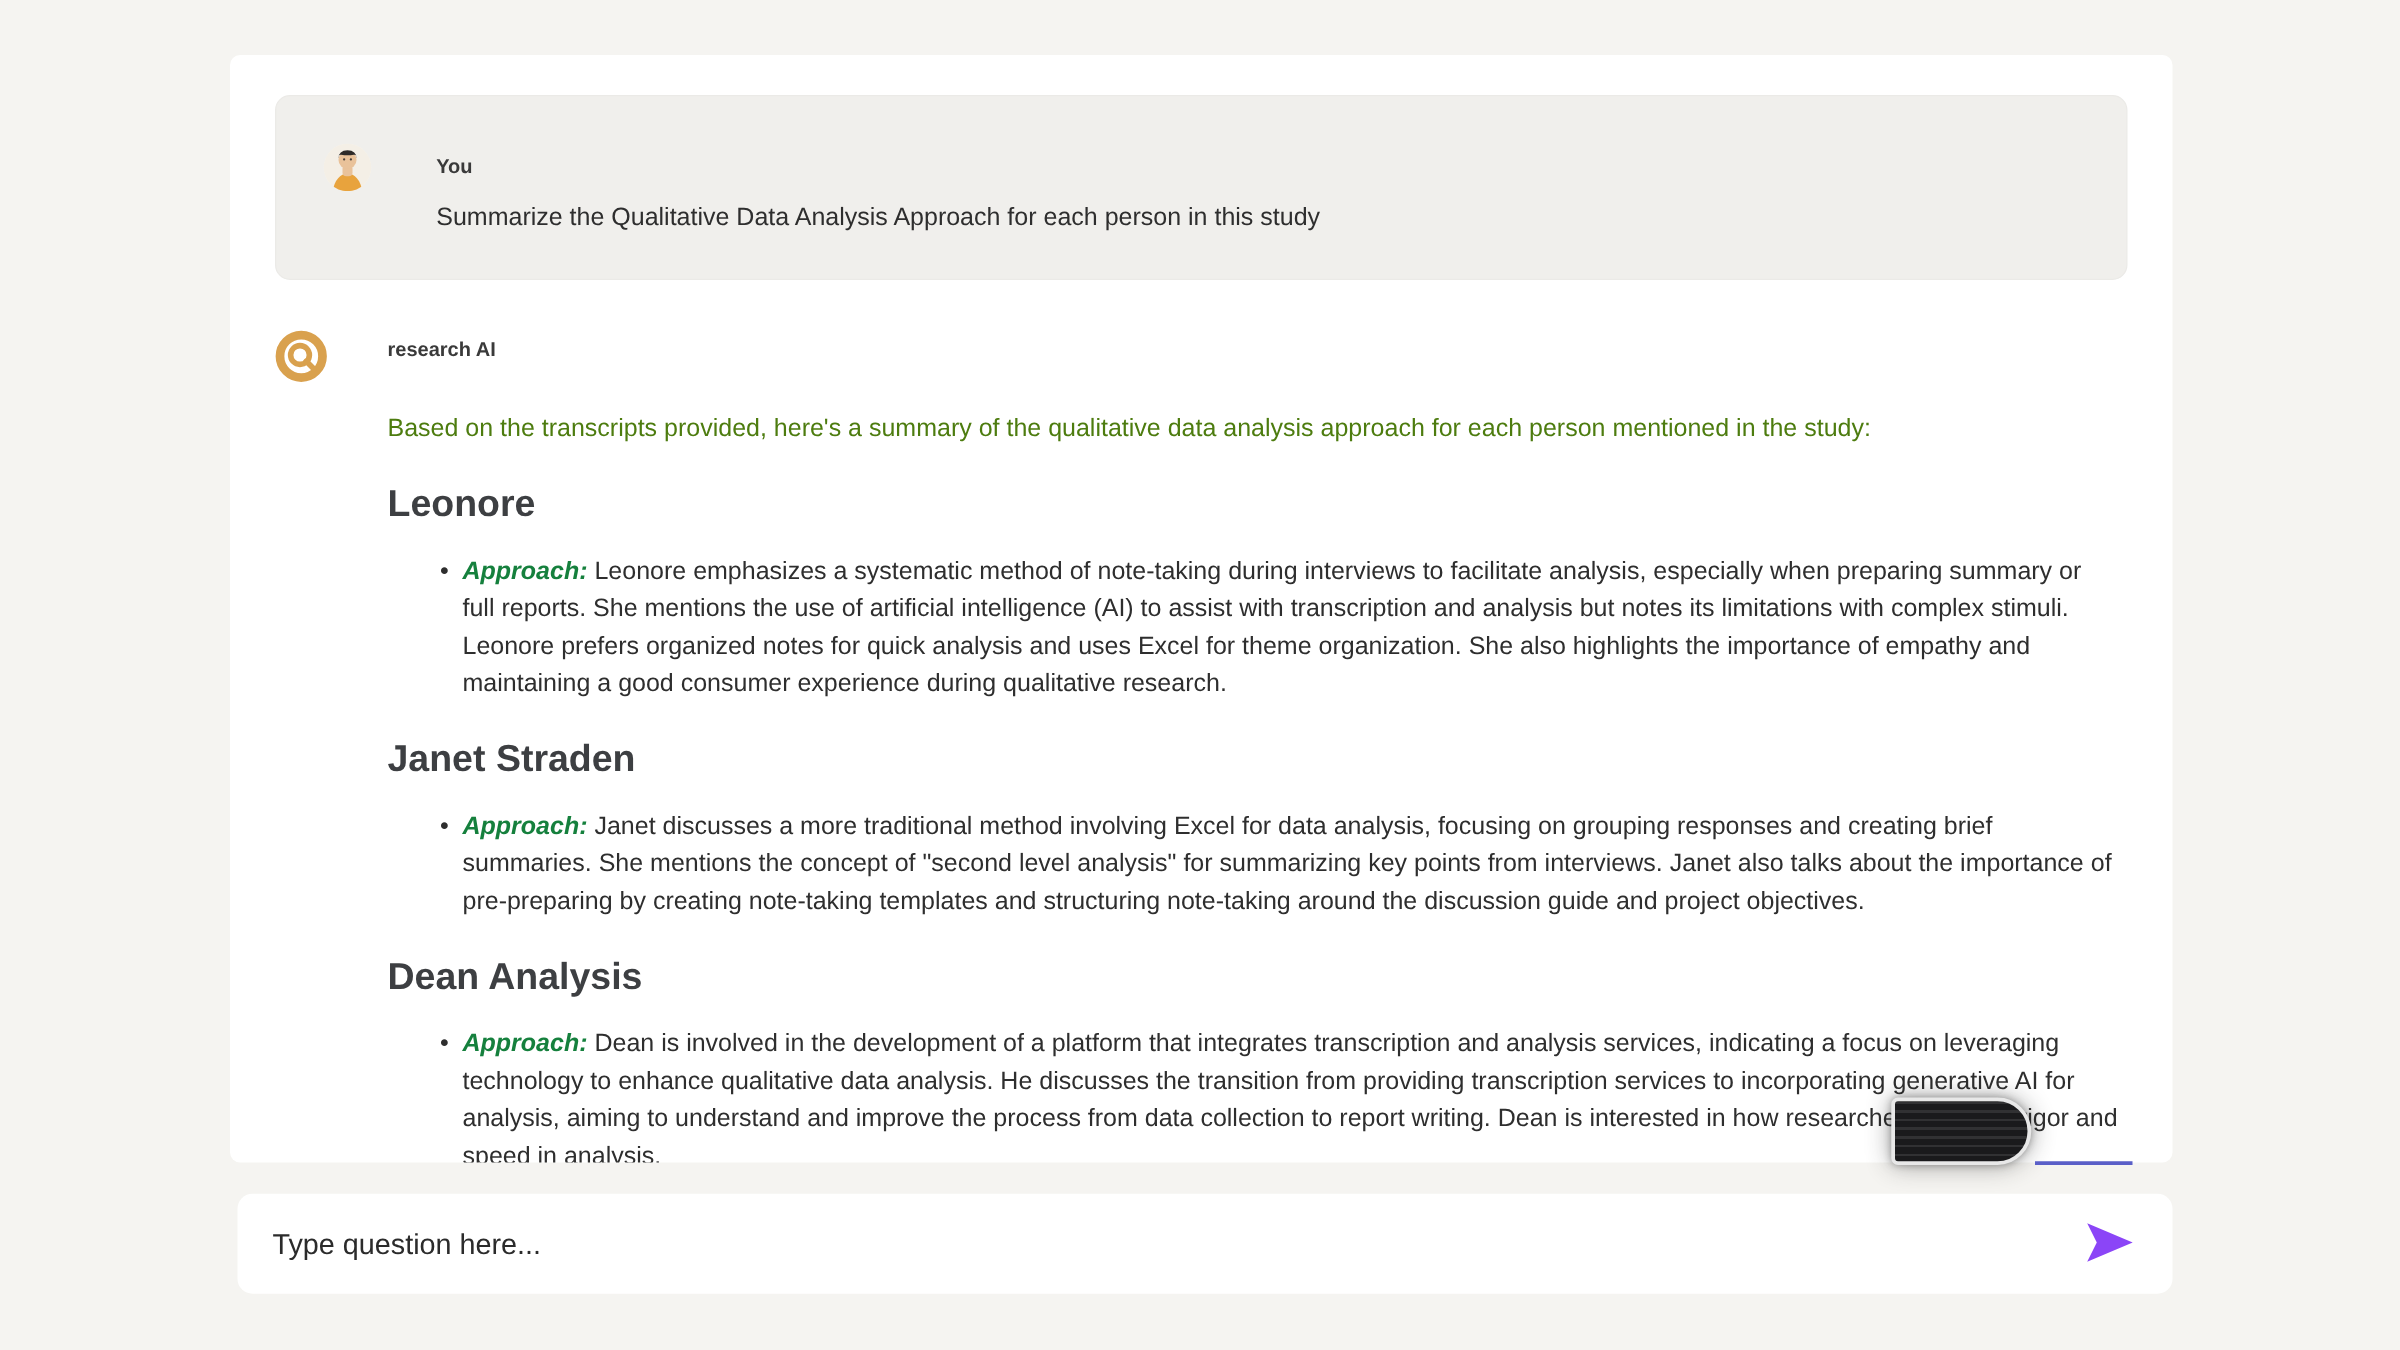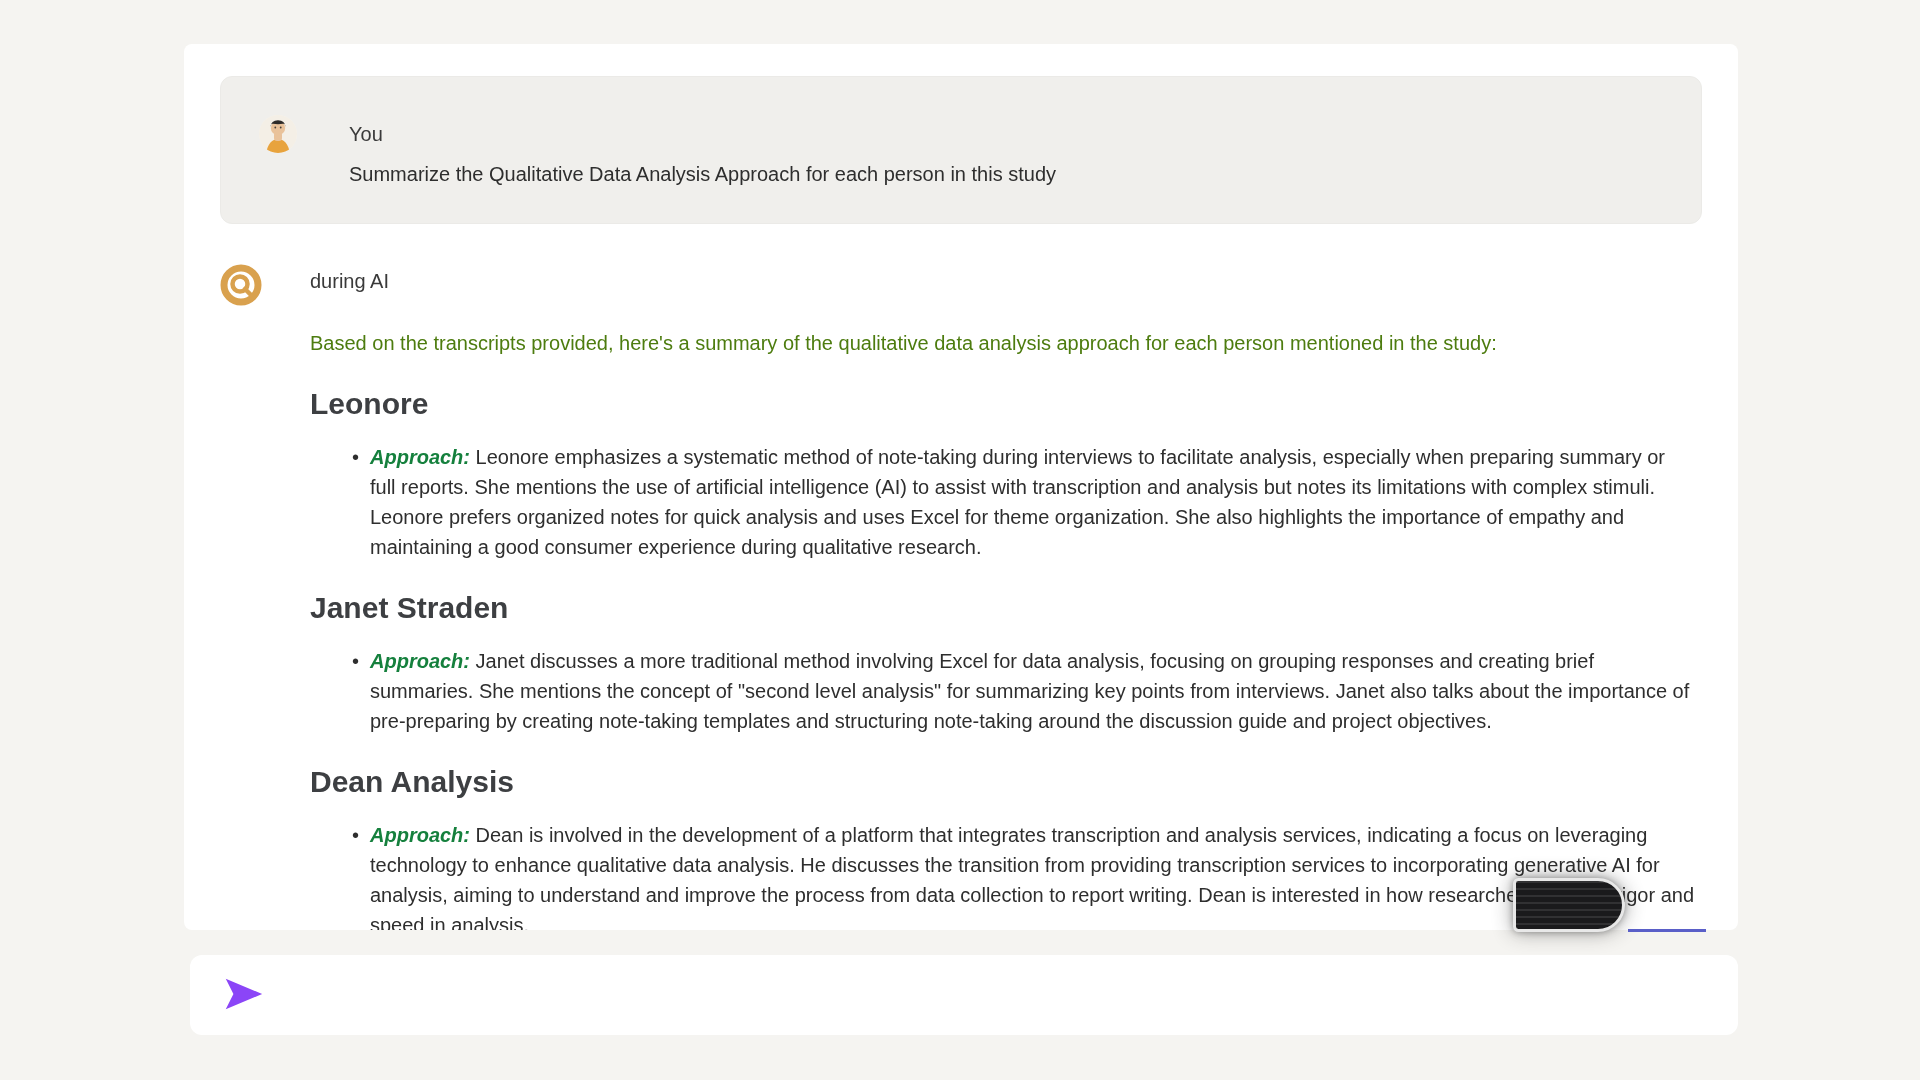--- a/index.html
+++ b/index.html
@@ -33,21 +33,21 @@
     align-items:flex-start;
   }
   .avatar-col { width:36px; margin-right:54px; flex:none; }
   .avatar {
     width:38px; height:38px; border-radius:50%;
     background:#f7f3ea;
     overflow:hidden; display:block;
   }
   .msg-body { flex:1; }
   .sender-name {
-    font-weight:400; font-size:20px; color:#3a3a3a;
+    font-weight:700; font-size:16px; color:#3a3a3a;
     line-height:38px;
   }
   .user-text {
     margin-top:6px;
     font-size:20px; color:#2e2e2e; line-height:30px;
   }
 
   
   .assistant-msg {
     margin-top:38px;
@@ -160,21 +160,21 @@
     <div class="logo-col">
       <span>
         <svg width="42" height="42" viewBox="0 0 42 42">
           <circle cx="21" cy="21" r="17" fill="none" stroke="#d9a14e" stroke-width="7"></circle>
           <circle cx="20" cy="20" r="7.5" fill="none" stroke="#d9a14e" stroke-width="4.5"></circle>
           <path d="M25 25 L31 31" stroke="#d9a14e" stroke-width="4.5" stroke-linecap="round"></path>
         </svg>
       </span>
     </div>
     <div class="assistant-body">
-      <div class="sender-name">during AI</div>
+      <div class="sender-name">research AI</div>
       <div class="assistant-intro">Based on the transcripts provided, here's a summary of the qualitative data analysis approach for each person mentioned in the study:</div>
 
       <div class="section-heading">Leonore</div>
       <div class="bullet-row">
         <span class="bullet-marker">•</span>
         <span class="bullet-text"><b>Approach:</b><span> Leonore emphasizes a systematic method of note-taking during interviews to facilitate analysis, especially when preparing summary or full reports. She mentions the use of artificial intelligence (AI) to assist with transcription and analysis but notes its limitations with complex stimuli. Leonore prefers organized notes for quick analysis and uses Excel for theme organization. She also highlights the importance of empathy and maintaining a good consumer experience during qualitative research.</span></span>
       </div>
 
       <div class="section-heading">Janet Straden</div>
       <div class="bullet-row">
@@ -188,20 +188,21 @@
         <span class="bullet-text"><b>Approach:</b><span> Dean is involved in the development of a platform that integrates transcription and analysis services, indicating a focus on leveraging technology to enhance qualitative data analysis. He discusses the transition from providing transcription services to incorporating generative AI for analysis, aiming to understand and improve the process from data collection to report writing. Dean is interested in how researchers balance rigor and speed in analysis.</span></span>
       </div>
     </div>
   </div>
 </div>
 
 <div class="artifact"></div>
 <div class="selection-line"></div>
 
 <div class="composer">
+  <input type="text" value="" placeholder="Type question here..." style="">
   <button class="send-btn">
     <span>
       <svg width="46" height="46" viewBox="0 0 48 48">
         <path d="M6 8 L44 24 L6 40 L14 24 Z" fill="#8b45f7"></path>
       </svg>
     </span>
   </button>
 </div>
 
 </body></html>

